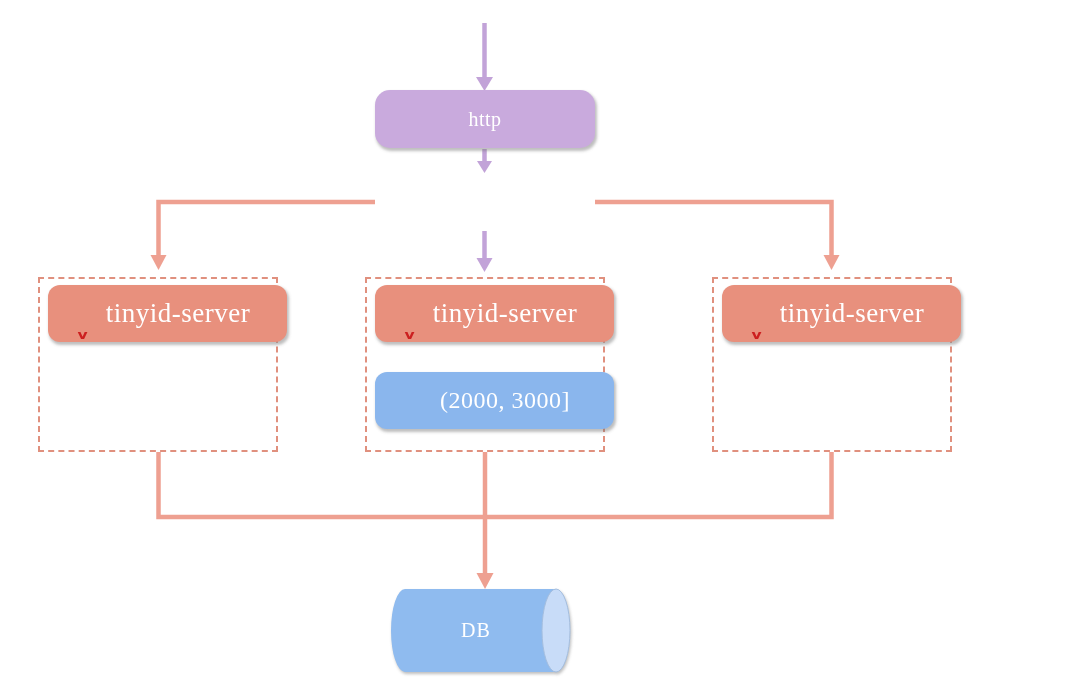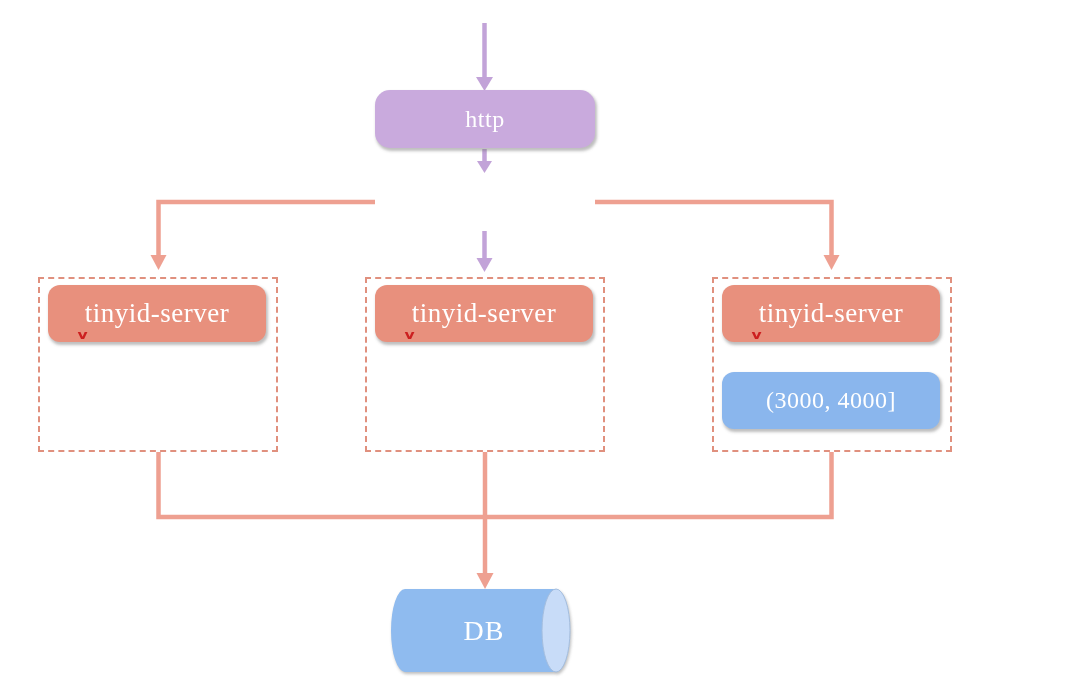--- a/index.html
+++ b/index.html
@@ -23,21 +23,21 @@
     justify-content: center;
     color: #ffffff;
     letter-spacing: 0.5px;
   }
   .purple-node {
     left: 375px;
     width: 220px;
     height: 58px;
     background: var(--purple, #c9aadd);
     border-radius: 15px;
-    font-size: 24px;
+    font-size: 20px;
     box-shadow: 1.5px 2.5px 3px rgba(110,110,110,0.45);
   }
   .http-node   { top: 90px; }
   .router-node { top: 172px; }
   .group {
     position: absolute;
     top: 277px;
     width: 240px;
     height: 175px;
     border: 2px dashed var(--dashed, #e0907e);
@@ -46,20 +46,21 @@
   .group-1 { left: 38px; }
   .group-2 { left: 365px; }
   .group-3 { left: 712px; }
   .inner-node {
     position: absolute;
     left: 8px;
     width: 218px;
     height: 57px;
     border-radius: 12px;
     box-shadow: 1.5px 2.5px 3px rgba(110,110,110,0.45);
+    padding-left: 21px;
   }
   .server-node {
     top: 6px;
     background: var(--salmon, #e8907d);
     font-size: 27px;
   }
   .range-node {
     top: 93px;
     background: var(--blue, #8ab6ed);
     font-size: 24px;
@@ -77,27 +78,27 @@
   }
   .db-node {
     position: absolute;
     left: 390px;
     top: 588px;
     width: 190px;
     height: 85px;
   }
   .db-label {
     position: absolute;
-    left: 8px; top: 0;
+    left: 0; top: 0;
     width: 172px; height: 85px;
     display: flex;
     align-items: center;
     justify-content: center;
     color: #ffffff;
-    font-size: 28px;
+    font-size: 20px;
     letter-spacing: 1px;
   }
 </style>
 </head>
 <body>
 
 <div class="canvas">
 
   <svg class="connectors" viewBox="0 0 1066 698" xmlns="http://www.w3.org/2000/svg">
 
@@ -146,29 +147,29 @@
       <span>tinyid-server</span>
       <span class="spellmark">v</span>
     </div>
   </div>
 
   <div class="group group-2">
     <div class="node inner-node server-node">
       <span>tinyid-server</span>
       <span class="spellmark">v</span>
     </div>
+    <div class="node inner-node range-node">
+      <span>(2000, 3000]</span>
+    </div>
   </div>
 
   <div class="group group-3">
     <div class="node inner-node server-node">
       <span>tinyid-server</span>
       <span class="spellmark">v</span>
-    </div>
-    <div class="node inner-node range-node">
-      <span>(3000, 4000]</span>
     </div>
   </div>
 
   <div class="db-node">
     <svg width="190" height="85" viewBox="0 0 190 85" xmlns="http://www.w3.org/2000/svg" style="filter: drop-shadow(1px 2px 1.5px rgba(110,110,110,0.45));">
       <path d="M 15,1 A 14,41.5 0 0 0 15,84 L 166,84 L 166,1 Z" fill="var(--cyl-body)"></path>
       <ellipse cx="166" cy="42.5" rx="14" ry="41.5" fill="var(--cyl-cap)" stroke="#a4bedf" stroke-width="1"></ellipse>
     </svg>
     <span class="db-label">DB</span>
   </div>

